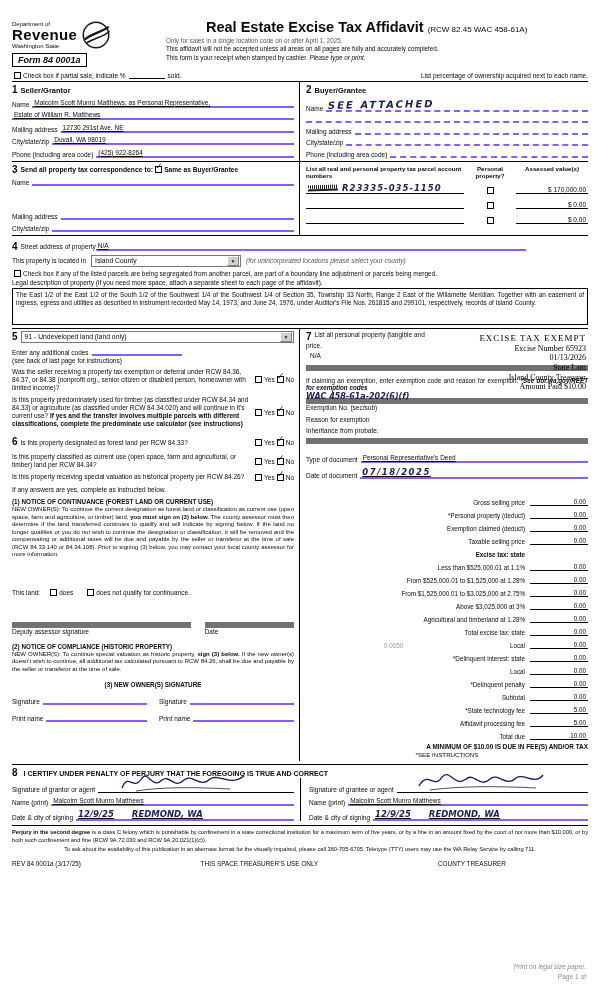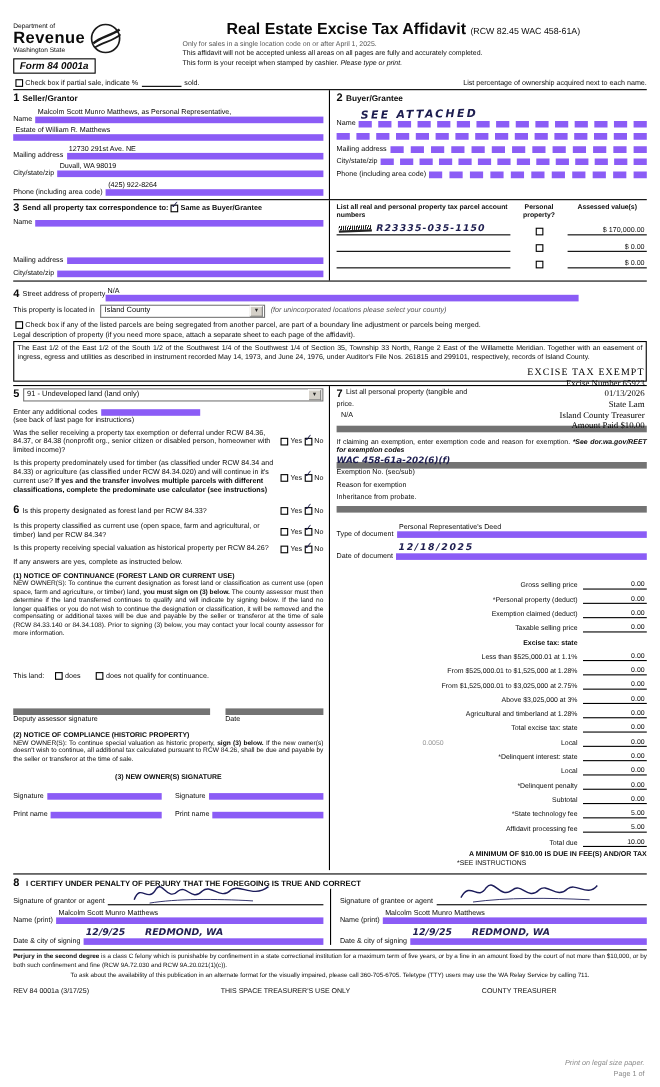--- a/index.html
+++ b/index.html
@@ -21,21 +21,21 @@
   .gray{color:#555;}
   
   .b-top{border-top:1px solid #000;}
   .twocol{display:flex;}
   .colL{width:50%;border-right:1px solid #000;padding:2px 5px 3px 0;}
   .colR{width:50%;padding:2px 0 3px 6px;}
   .secnum{font-weight:bold;font-size:10px;margin-right:3px;}
   .sechead{font-weight:bold;font-size:7.5px;}
   .fld{display:flex;align-items:flex-end;margin-top:3.5px;}
   .fld .l{white-space:nowrap;margin-right:3px;}
-  .v{border-bottom:6px solid #8b5cf6;flex:1;padding:0 2px;min-height:8px;}
+  .v{border-bottom:2px solid #8b5cf6;flex:1;padding:0 2px;min-height:8px;text-decoration:underline;}
   .v.dash{border-bottom-style:dashed;}
   .blank{display:inline-block;width:36px;border-bottom:1px solid #000;height:7px;margin:0 3px;}
   .cb{position:relative;display:inline-block;width:7px;height:7px;border:1px solid #000;background:#fff;vertical-align:-1px;margin:0 2px;flex:none;}
   .cb .mk{position:absolute;left:-1px;top:-5px;font-size:9px;font-weight:bold;color:#18184a;line-height:1;}
   .hand{font-family:"DejaVu Sans",sans-serif;font-style:italic;font-weight:bold;color:#1e1e50;}
   .seeatt{font-size:10px;letter-spacing:2px;display:inline-block;transform:rotate(-1deg);}
   .scratch{display:inline-block;width:30px;height:6px;margin-right:4px;transform:rotate(-2deg);
            background:repeating-linear-gradient(100deg,#222 0 1px,transparent 1px 2px);border-bottom:2px solid #222;}
   
   .dd{display:inline-flex;align-items:center;border:1px solid #777;background:#fff;height:12px;padding-left:3px;font-size:6.8px;}
@@ -415,21 +415,21 @@
         <div class="sigline"></div>
       </div>
 
       <div style="margin-top:10px;">
         <div class="fld" style="margin-top:0;">
             <span class="l">Type of document</span>
             <span class="v">Personal Representative's Deed</span>
           </div>
         <div class="fld">
             <span class="l">Date of document</span>
-            <span class="v"><span class="hand" style="font-size:8.5px;letter-spacing:1.5px;">12/18/2025</span></span>
+            <span class="v"><span class="hand" style="font-size:8.5px;letter-spacing:1.5px;">07/18/2025</span></span>
           </div>
       </div>
 
       <div style="margin-top:14px;">
         <div class="feerow">
             <span class="feelbl">Gross selling price</span>
             <span class="feeval">0.00</span>
           </div>
         <div class="feerow">
             <span class="feelbl">*Personal property (deduct)</span>

